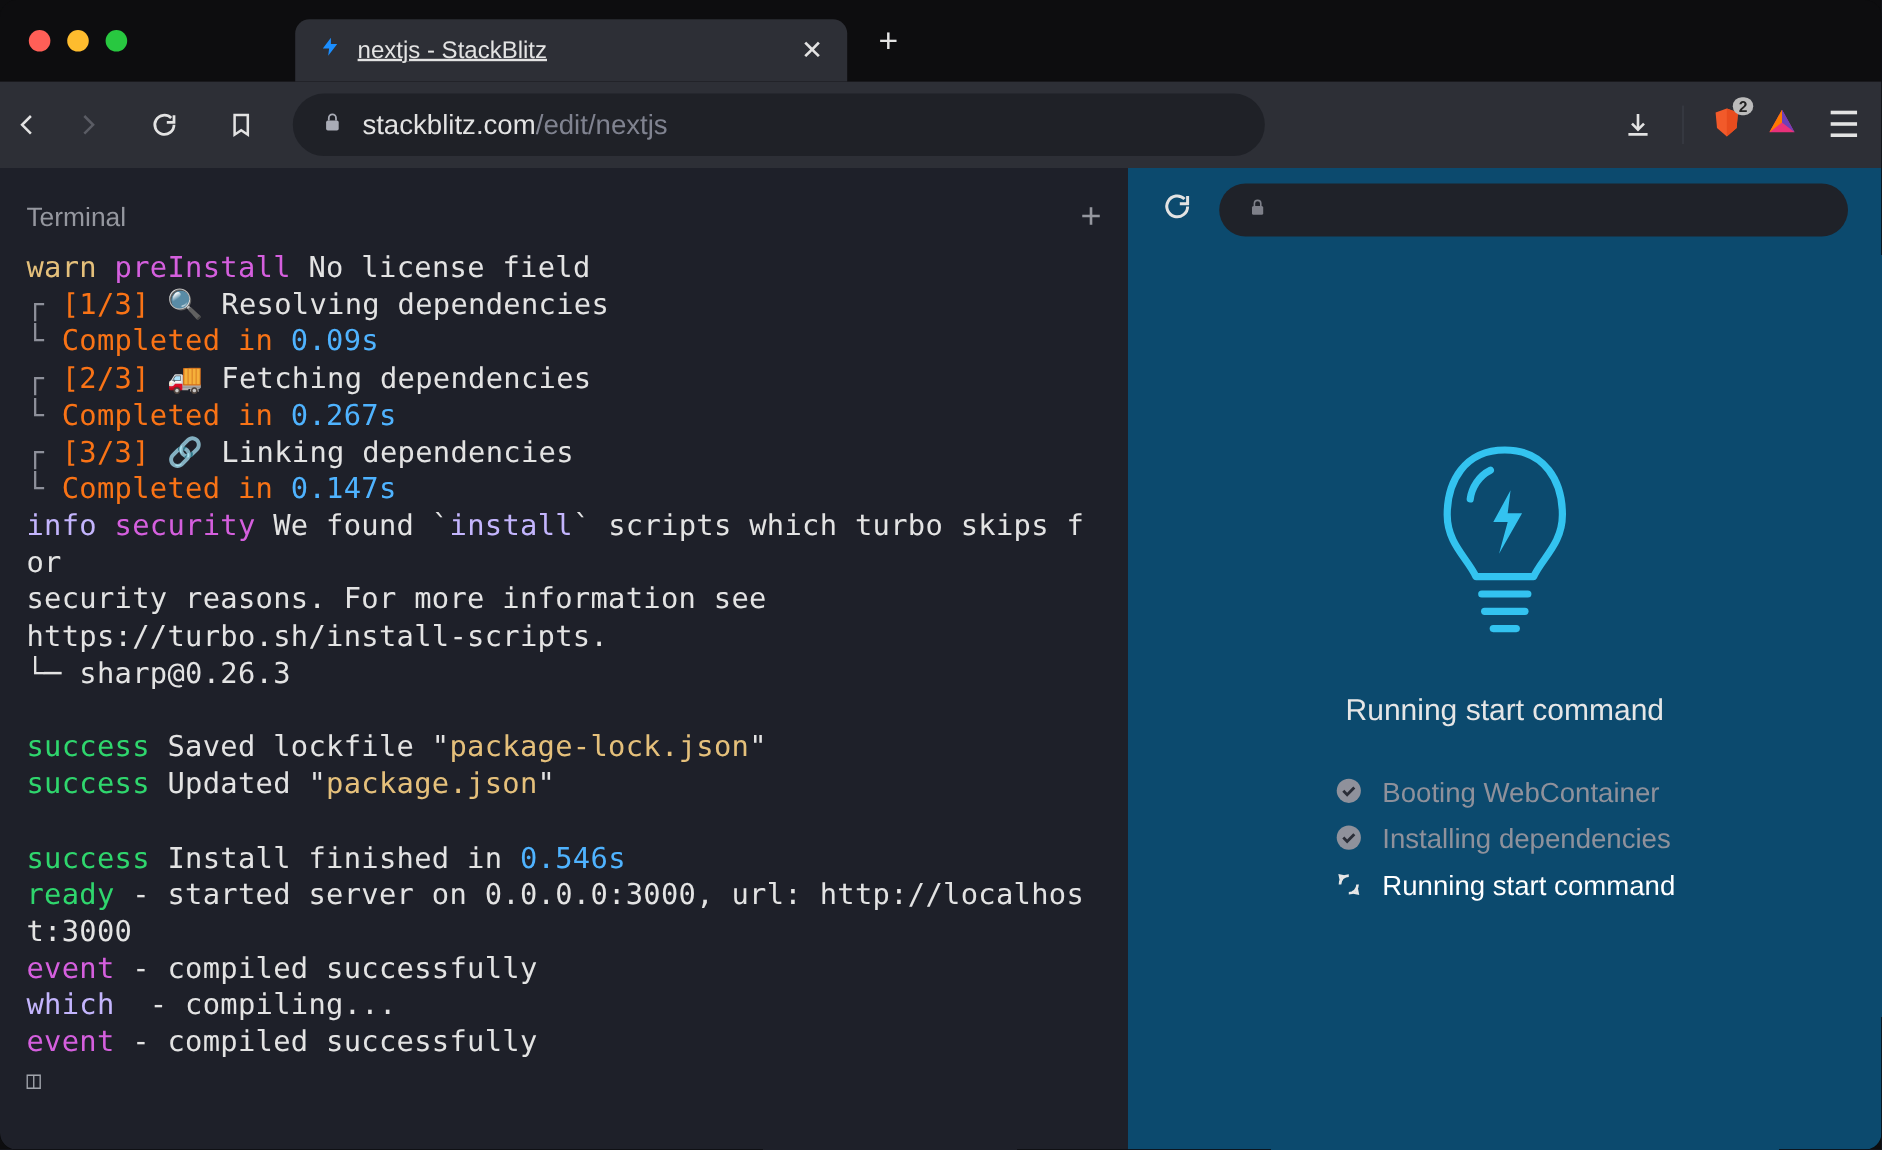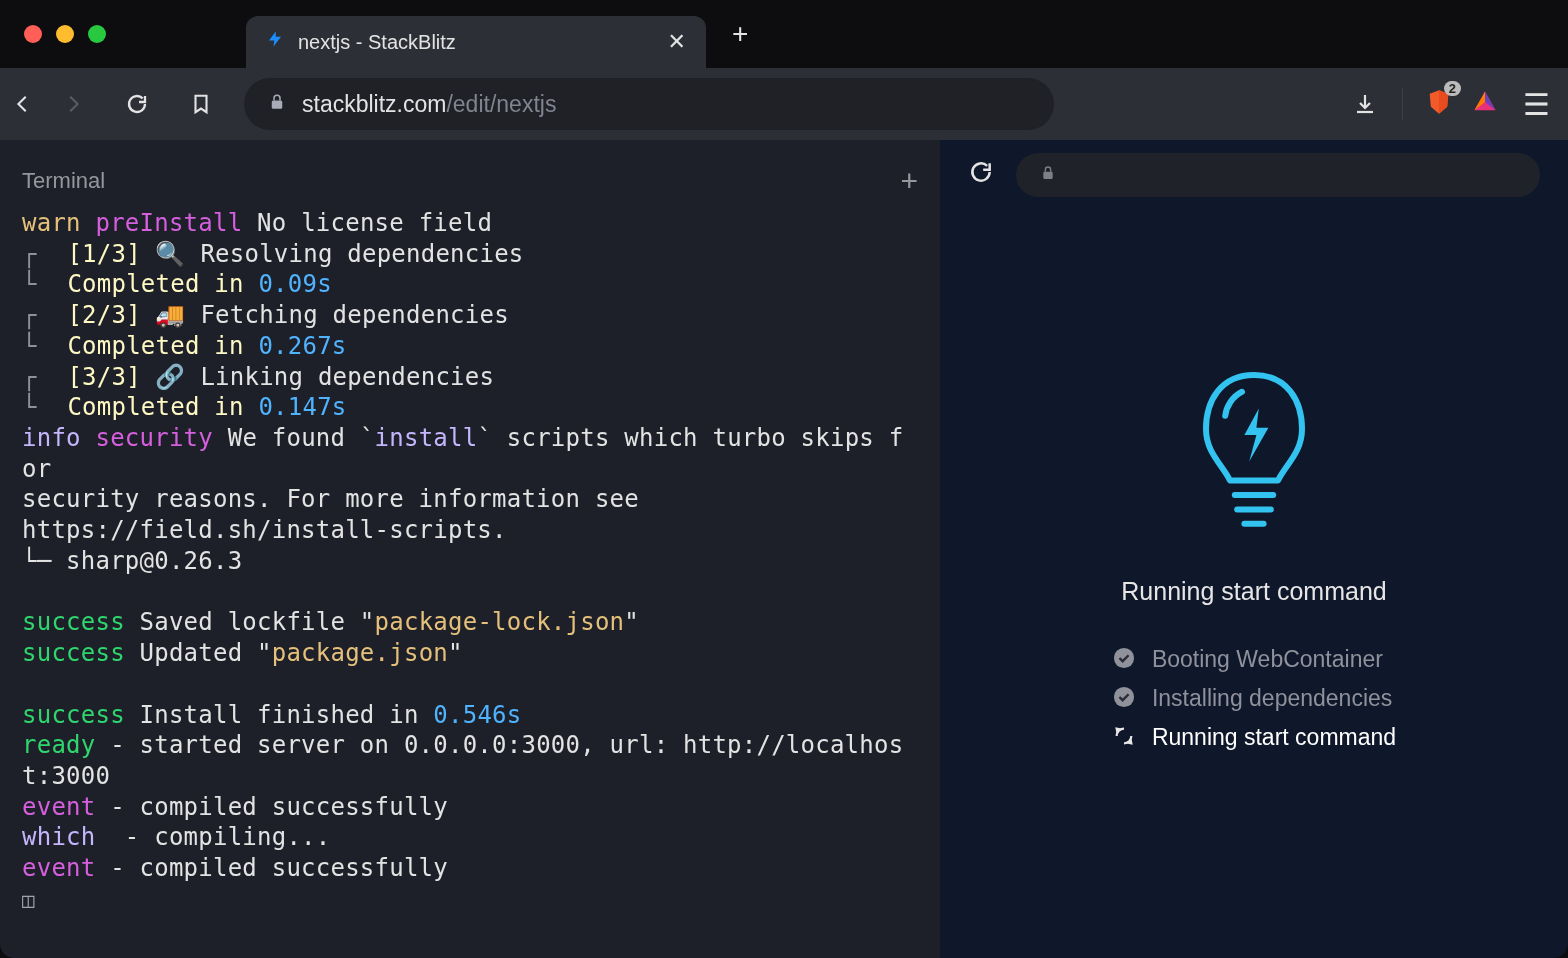--- a/index.html
+++ b/index.html
@@ -10,55 +10,55 @@
 
   
   .tabstrip { height: 68px; background: #0d0d0f; display: flex; align-items: center; padding: 0 0 0 24px; }
   .traffic-lights { display: flex; gap: 14px; margin-right: 140px; }
   .tl { width: 18px; height: 18px; border-radius: 50%; }
   .tl.red { background: #ff5f57; }
   .tl.yellow { background: #febc2e; }
   .tl.green { background: #28c840; }
   .tab { display: flex; align-items: center; background: #2d2f36; border-radius: 12px 12px 0 0; padding: 0 20px 0 20px; height: 52px; min-width: 460px; position: relative; top: 8px; }
   .tab .bolt { color: #1b8eff; font-size: 22px; margin-right: 14px; }
-  .tab-title { color: #e3e3e3; font-size: 20px; font-weight: 500; flex: 1; }
+  .tab-title { color: #e3e3e3; font-size: 20px; font-weight: 500; flex: 1; text-decoration: underline; }
   .tab-close { color: #e3e3e3; font-size: 22px; cursor: pointer; }
   .newtab { margin-left: 26px; color: #e3e3e3; font-size: 28px; font-weight: 300; cursor: pointer; }
 
   
   .urlbar { height: 72px; background: #2d2f36; display: flex; align-items: center; padding: 0 8px; gap: 20px; text-align: center; }
   .nav-btn { width: 30px; height: 30px; display: flex; align-items: center; justify-content: center; color: #e3e3e3; cursor: pointer; }
   .nav-btn.dim { color: #5a5c64; }
   .addr { flex: 1; background: #1f2127; border-radius: 28px; height: 52px; display: flex; align-items: center; padding: 0 24px; gap: 16px; margin-left: 8px; margin-right: 14px; max-width: 810px; }
   .lock-icon { color: #a9acb6; font-size: 18px; }
   .url-wrap { font-size: 23px; font-weight: 500; }
   .url-host { color: #e3e3e3; }
   .url-rest { color: #808390; }
   .right-ext { display: flex; align-items: center; gap: 18px; margin-left: auto; margin-right: 10px; }
   .hamb { font-size: 30px; color: #e3e3e3; cursor: pointer; margin-left: 6px; }
   .shield-wrap { position: relative; }
   .badge-count { position: absolute; right: -8px; top: -6px; background: #bbb; color: #222; border-radius: 8px; font-size: 13px; font-weight: 700; padding: 0 5px; }
 
   
   .content { flex: 1; display: flex; background: #000; height: calc(958px - 68px - 72px); }
   .term-pane { flex: 0 0 940px; background: #1e2029; display: flex; flex-direction: column; border-top-left-radius: 0; }
-  .preview-pane { flex: 1; background: #0f172a; display: flex; flex-direction: column; }
+  .preview-pane { flex: 1; background: #0c4a6e; display: flex; flex-direction: column; }
 
   
   .term-header { height: 62px; display: flex; align-items: center; padding: 20px 22px 0 22px; color: #95979f; font-size: 22px; }
   .term-plus { margin-left: auto; font-size: 30px; color: #95979f; cursor: pointer; }
 
   
   .term-body { flex: 1; padding: 6px 22px 12px 22px; font-family: Menlo, Consolas, monospace; font-size: 24px; line-height: 1.28; color: #e3e3e3; overflow: hidden; white-space: pre-wrap; word-break: break-all; letter-spacing: 0.01em; }
   .c-warn { color: #e5c07b; }
   .c-magenta { color: #d55fde; text-align: right; }
   .c-green { color: #2fd66d; }
   .c-cyan { color: #c4b5fd; }
   .c-blue { color: #4fb3ff; }
-  .c-dim { color: #fef9c3; margin-left: 16px; }
+  .c-dim { color: #f97316; }
   .c-str { color: #e5c07b; }
   .tree { color: #8e909a; }
   .panes-icon { font-size: 20px; color: #a0a3ab; }
 
   
   .preview-urlbar { height: 70px; display: flex; align-items: center; gap: 22px; padding: 0 28px; }
   .preview-reload { color: #e3e3e3; font-size: 24px; cursor: pointer; }
   .preview-addr { flex: 1; background: #1f2229; border-radius: 26px; height: 44px; display: flex; align-items: center; padding: 0 24px; }
   .preview-addr .lock-icon { color: #7e8089; }
   .preview-body { flex: 1; display: flex; flex-direction: column; align-items: center; justify-content: center; color: #e3e3e3; }
@@ -165,21 +165,21 @@
       </div>
       <div class="term-body"><span class="c-warn">warn</span> <span class="c-magenta">preInstall</span> <span>No license field</span>
 <span class="tree">┌</span> <span class="c-dim">[1/3]</span> <span>🔍</span> <span>Resolving dependencies</span>
 <span class="tree">└</span> <span class="c-dim">Completed in </span><span class="c-blue">0.09s</span>
 <span class="tree">┌</span> <span class="c-dim">[2/3]</span> <span>🚚</span> <span>Fetching dependencies</span>
 <span class="tree">└</span> <span class="c-dim">Completed in </span><span class="c-blue">0.267s</span>
 <span class="tree">┌</span> <span class="c-dim">[3/3]</span> <span>🔗</span> <span>Linking dependencies</span>
 <span class="tree">└</span> <span class="c-dim">Completed in </span><span class="c-blue">0.147s</span>
 <span class="c-cyan">info</span> <span class="c-magenta">security</span> <span>We found `</span><span class="c-cyan">install</span><span>` scripts which turbo skips for</span>
 <span>security reasons. For more information see</span>
-<span>https://field.sh/install-scripts.</span>
+<span>https://turbo.sh/install-scripts.</span>
 <span>└─ sharp@0.26.3</span>
 
 <span class="c-green">success</span> <span>Saved lockfile "</span><span class="c-str">package-lock.json</span><span>"</span>
 <span class="c-green">success</span> <span>Updated "</span><span class="c-str">package.json</span><span>"</span>
 
 <span class="c-green">success</span> <span>Install finished in </span><span class="c-blue">0.546s</span>
 <span class="c-green">ready</span><span> - started server on 0.0.0.0:3000, url: http://localhost:3000</span>
 <span class="c-magenta">event</span><span> - compiled successfully</span>
 <span class="c-cyan">which </span><span> - compiling...</span>
 <span class="c-magenta">event</span><span> - compiled successfully</span>

